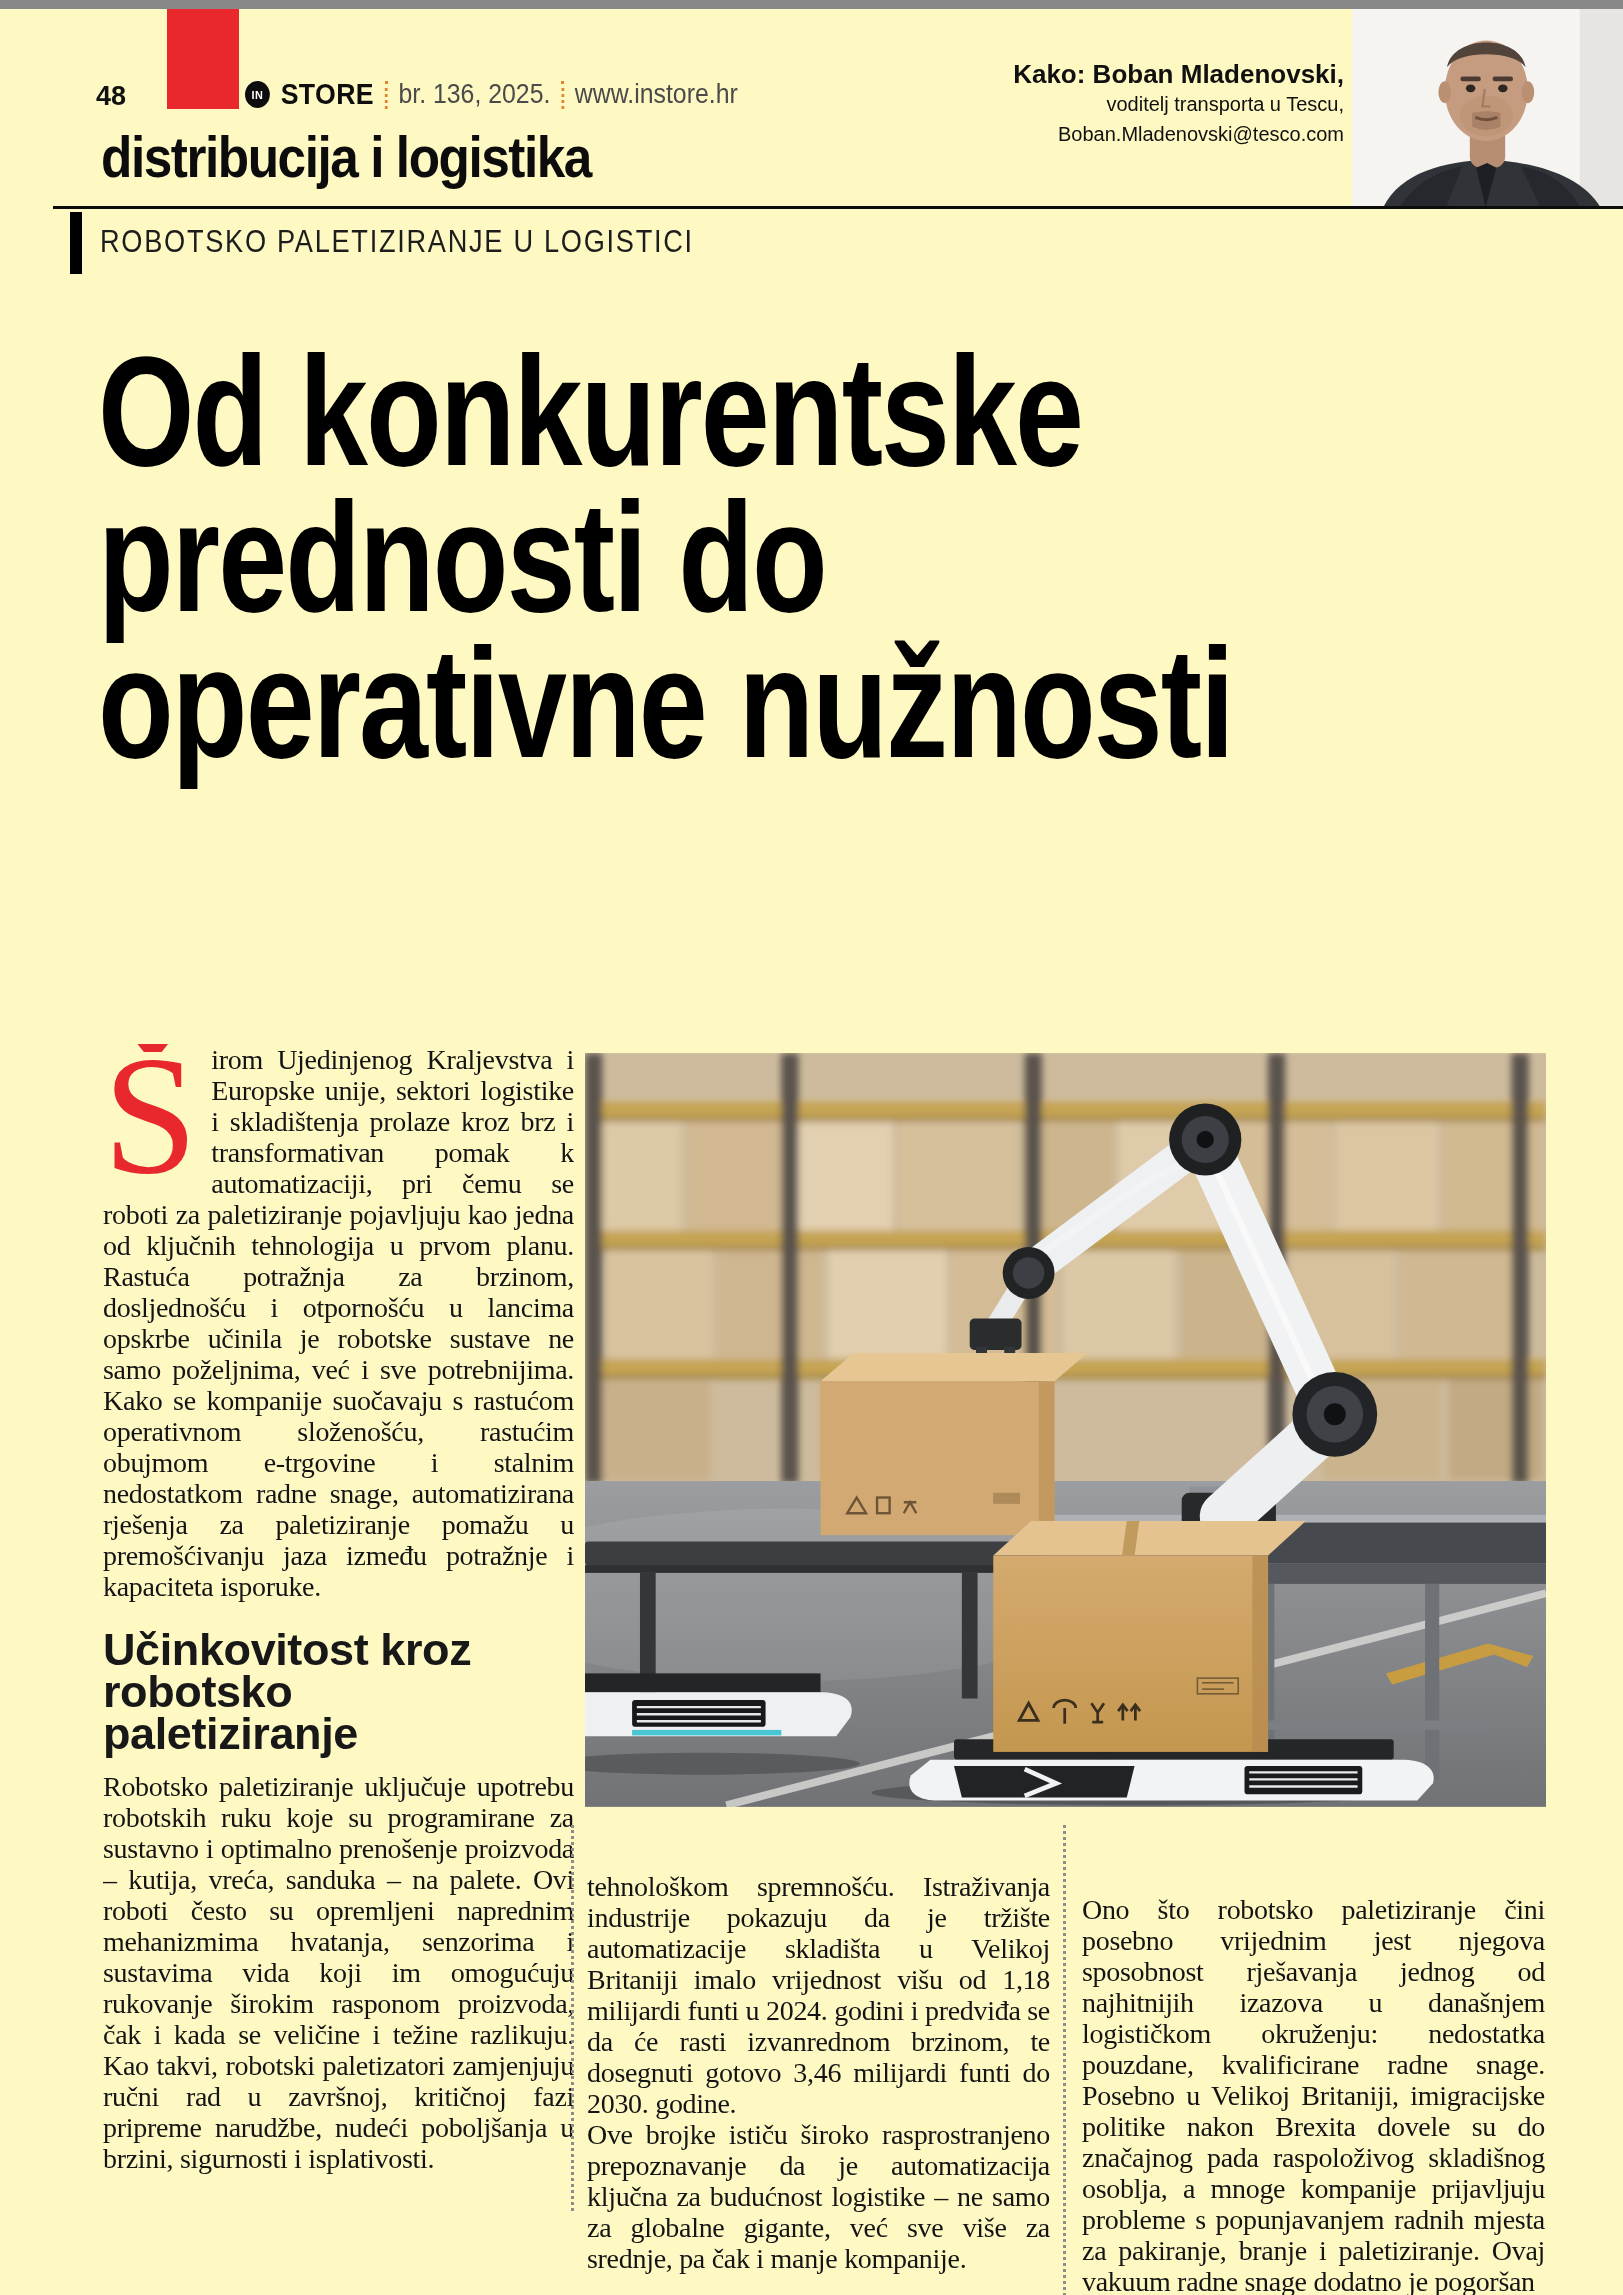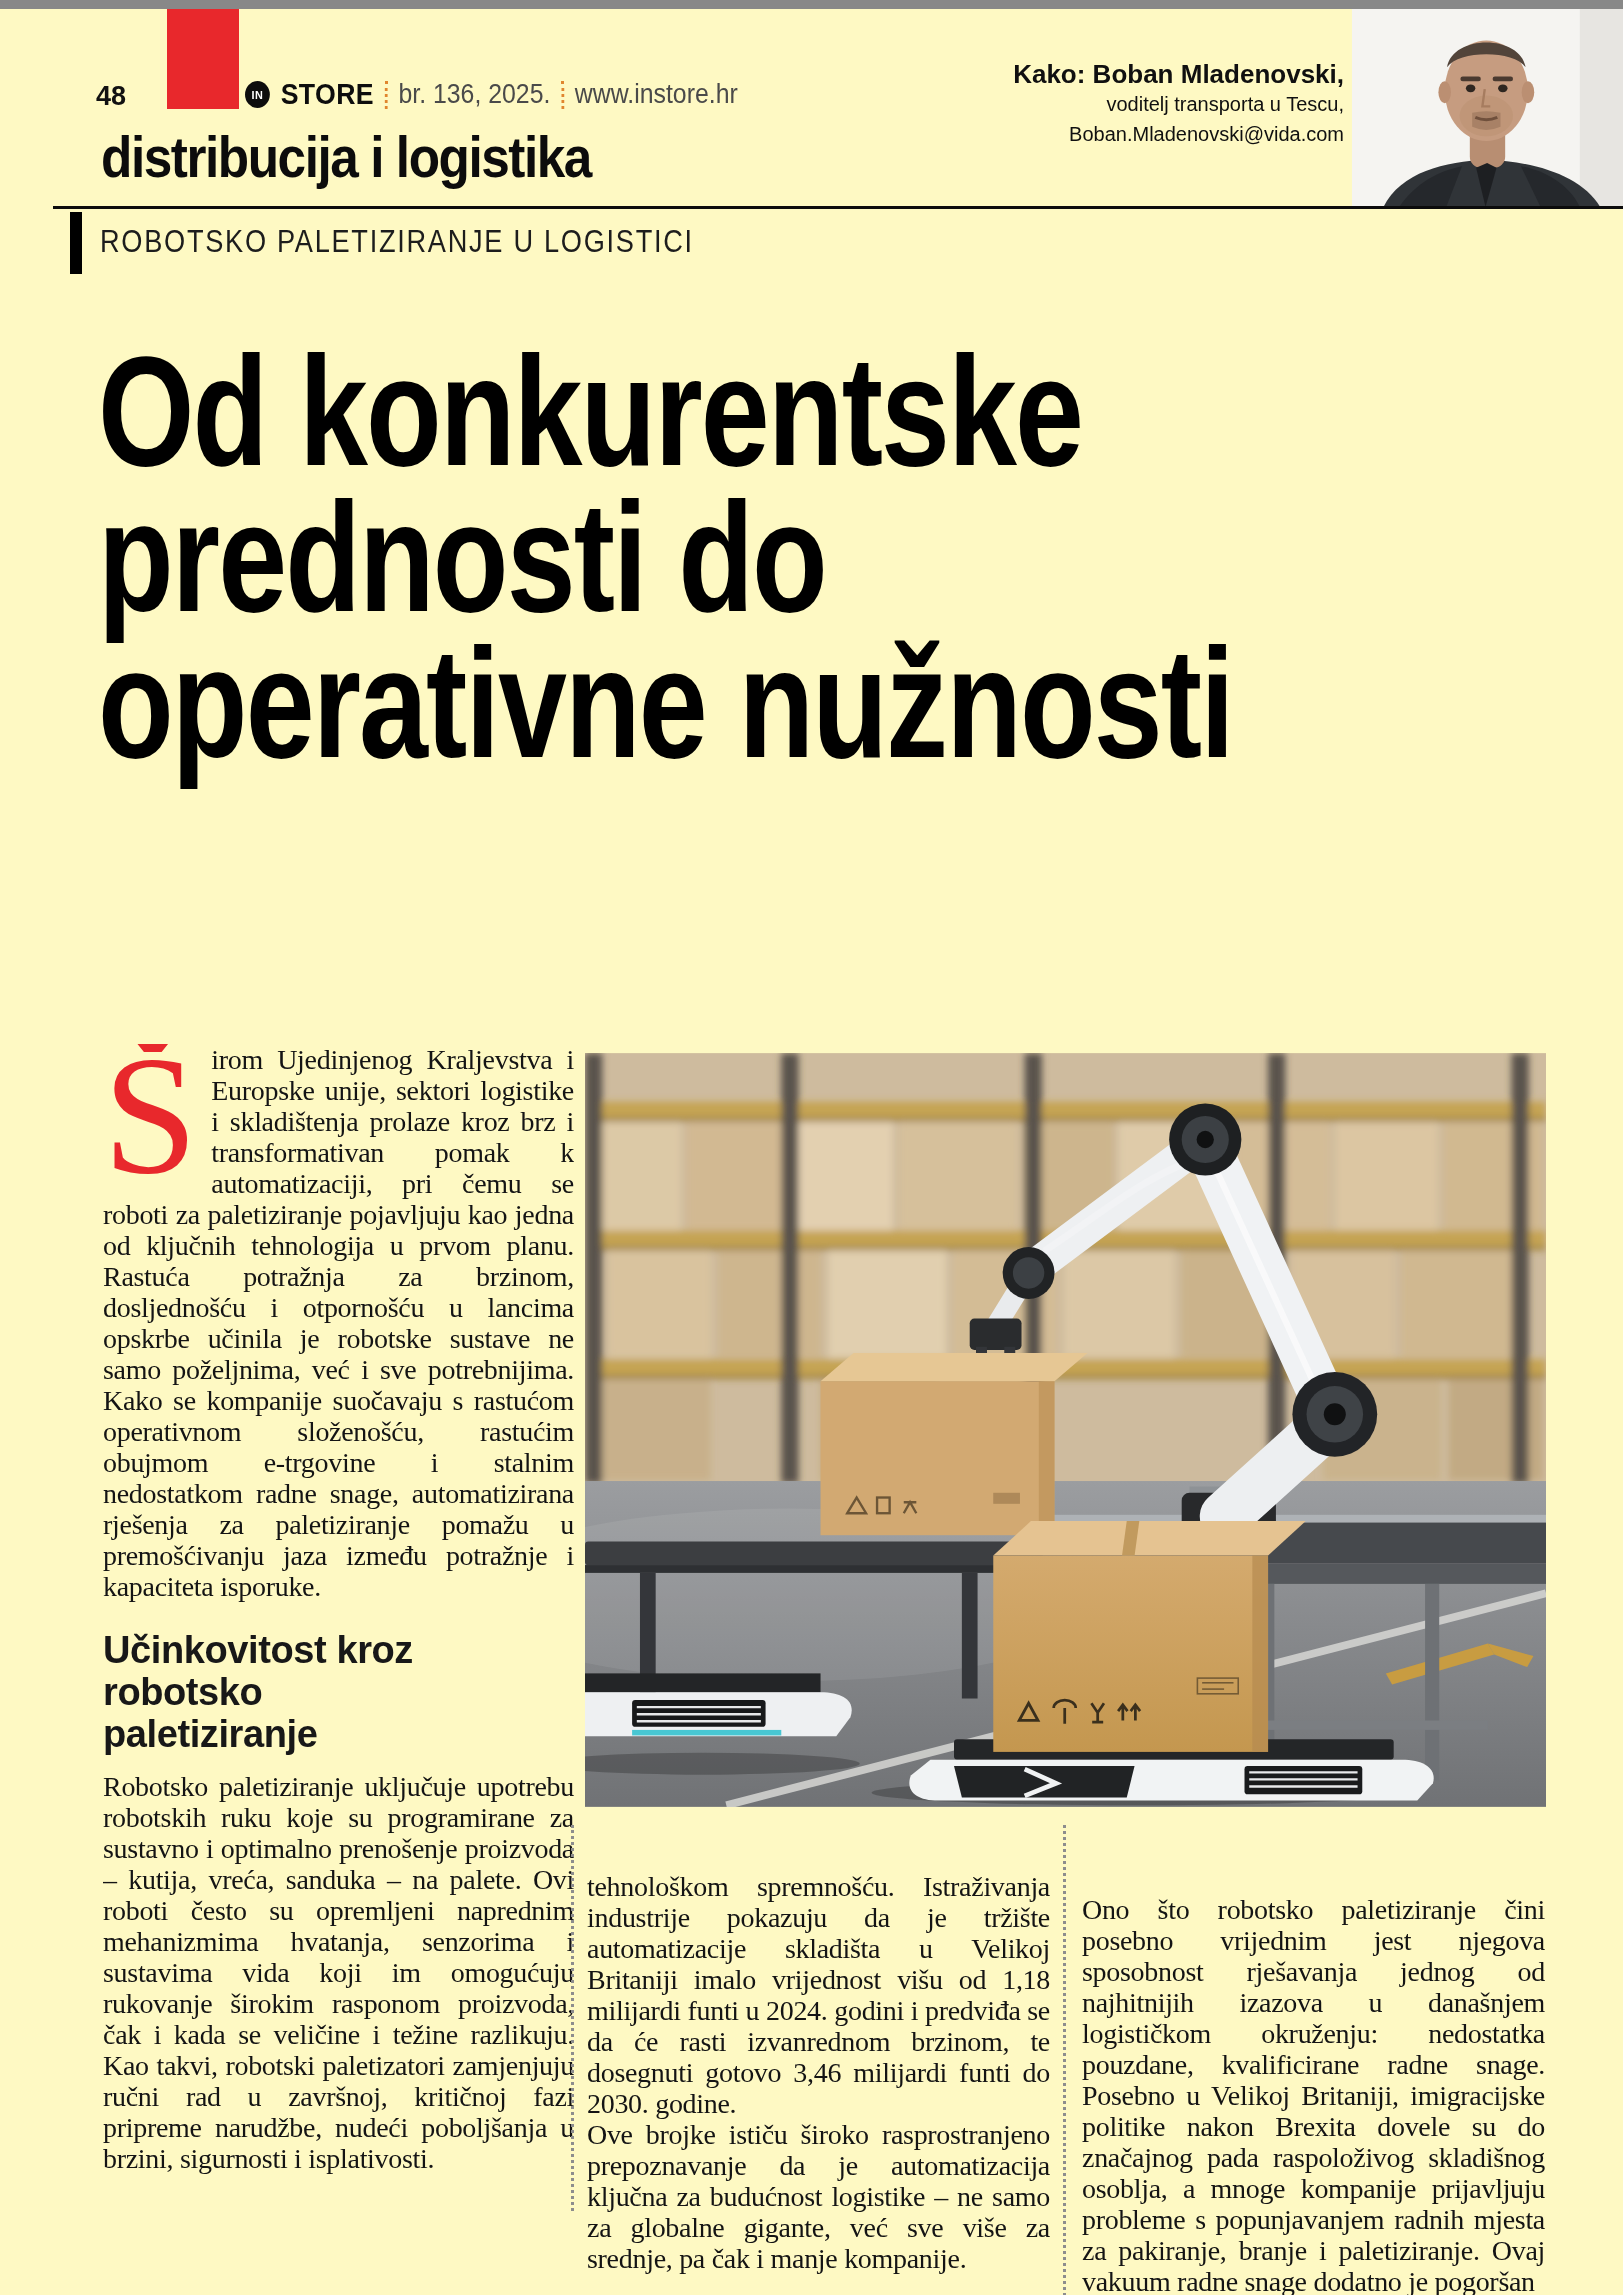--- a/index.html
+++ b/index.html
@@ -59,21 +59,21 @@
   }
   .col p + p { margin-top:12.6px; }
   .col-1 { left:103px; top:1035px; width:471px; height:1253px; overflow:hidden; }
   .col-2 { left:587px; top:1862px; width:463px; height:479px; overflow:hidden; }
   .col-3 { left:1082px; top:1885px; width:463px; height:479px; overflow:hidden; }
   .drop-cap {
     float:left; font-family:"Liberation Serif", serif; font-size:170px; line-height:132px;
     color:#e8282c; margin:4.7px 14px 0 0; font-weight:normal;
   }
   .subheading {
-    font-family:"Liberation Sans", sans-serif; font-size:38px; line-height:42px;
+    font-family:"Liberation Sans", sans-serif; font-size:45px; line-height:42px;
     font-weight:bold; letter-spacing:-0.4px; color:#181818;
     margin:27px 0 15.7px 0; white-space:pre-line;
   }
   .col-divider { width:0; border-left:3.1px dotted #8d8d8d; }
   .col-divider-1 { left:571px; top:1816px; height:386px; }
   .col-divider-2 { left:1063px; top:1816px; height:471px; }
 
   
   .warehouse-figure { left:585px; top:1044px; width:961px; height:754px; }
   svg { display:block; }
@@ -95,21 +95,21 @@
     <span class="issue">br. 136, 2025.</span>
     <span class="dotted-sep"></span>
     <span class="website">www.instore.hr</span>
   </div>
 
   <div class="abs section-title">distribucija i logistika</div>
 
   <div class="abs author-block">
     <div class="author-name">Kako: Boban Mladenovski,</div>
     <div class="author-role">voditelj transporta u Tescu,</div>
-    <div class="author-email">Boban.Mladenovski@vida.com</div>
+    <div class="author-email">Boban.Mladenovski@tesco.com</div>
   </div>
 
   <div class="abs author-photo">
     <svg viewBox="0 0 345 252" width="271" height="198">
       <rect width="345" height="252" fill="#f5f4f1"></rect>
       <rect x="290" width="55" height="252" fill="#e7e5e1"></rect>
       <path d="M40,252 C62,208 118,194 172,192 C232,194 292,212 316,252 Z" fill="#303438"></path>
       <path d="M60,252 C80,222 110,206 140,200 L120,252 Z" fill="#25282c"></path>
       <path d="M290,252 C275,220 240,204 215,200 L240,252 Z" fill="#25282c"></path>
       <rect x="150" y="146" width="45" height="56" rx="14" fill="#b88e72"></rect>

